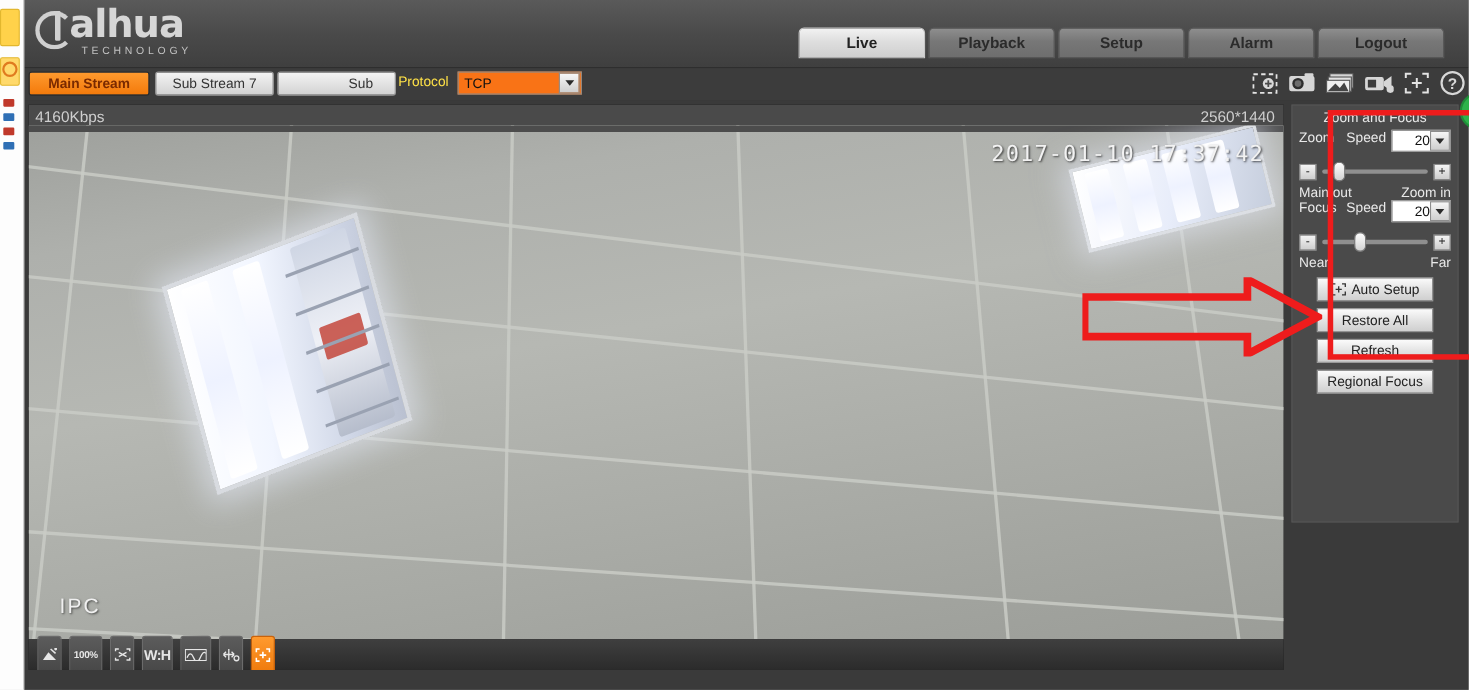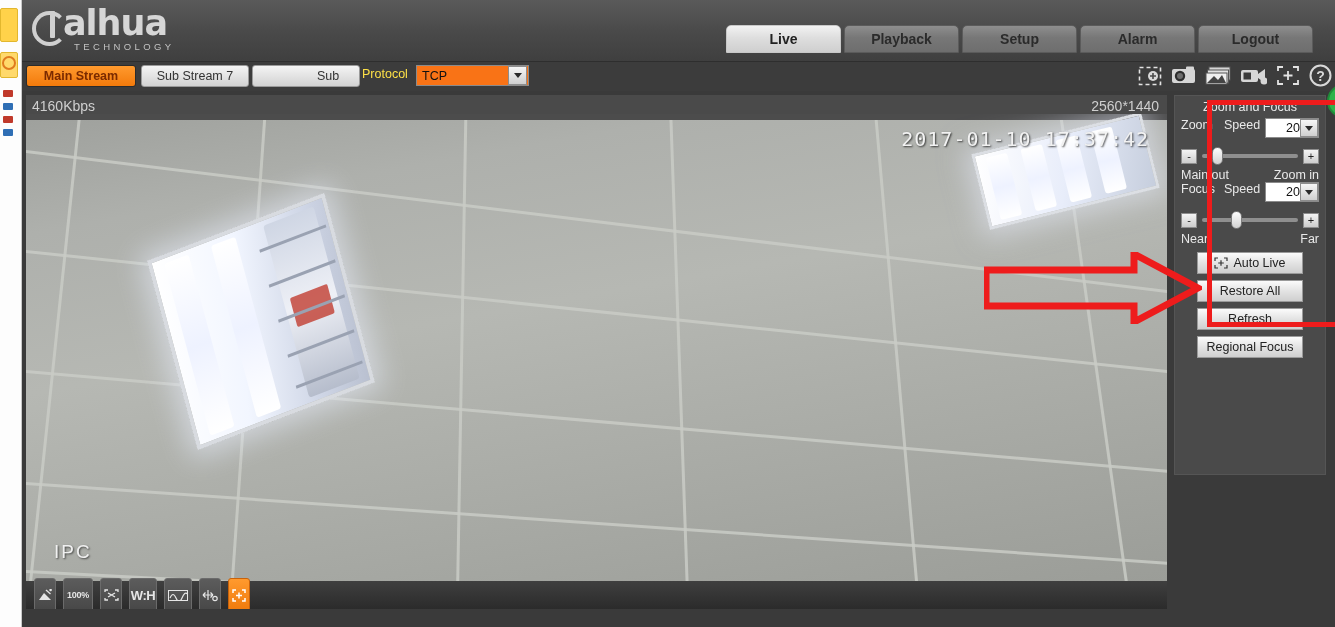--- a/index.html
+++ b/index.html
@@ -566,21 +566,21 @@
       <div class="ends-row">
         <span>Near</span>
         <span>Far</span>
       </div>
 
       <div class="panel-btn with-icon">
         <svg width="14" height="12" viewBox="0 0 14 12">
           <path d="M1 4V1h3M13 4V1h-3M1 8v3h3M13 8v3h-3" fill="none" stroke="#333" stroke-width="1.2"></path>
           <path d="M7 3.2v5.6M4.2 6h5.6" stroke="#333" stroke-width="1.2"></path>
         </svg>
-        <span>Auto Live</span>
+        <span>Auto Setup</span>
       </div>
       <div class="panel-btn">Restore All</div>
       <div class="panel-btn">Refresh</div>
       <div class="panel-btn">Regional Focus</div>
     </div>
   </div>
 
   <div id="anno-rect"></div>
 
   <svg id="anno-arrow" viewBox="0 0 218 72">

